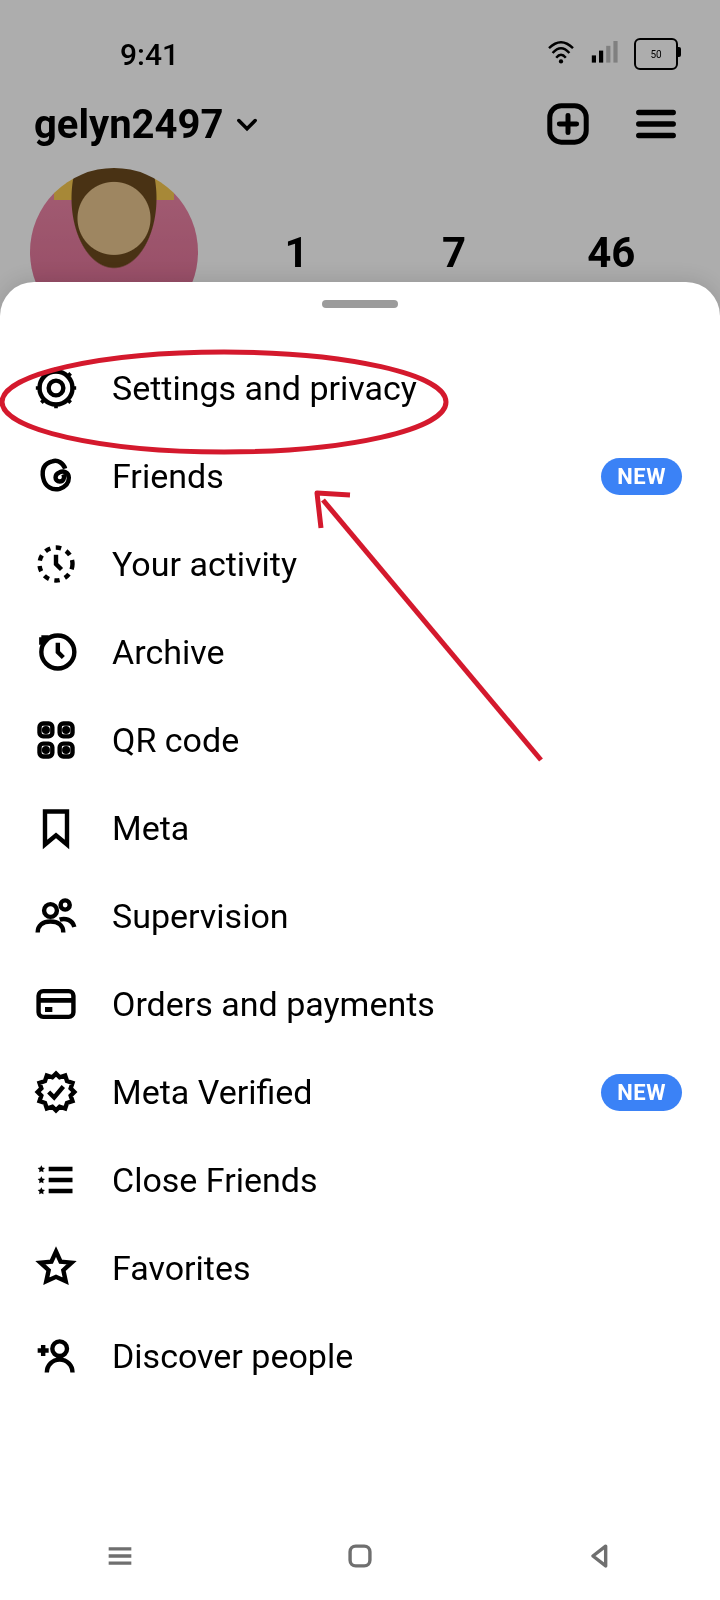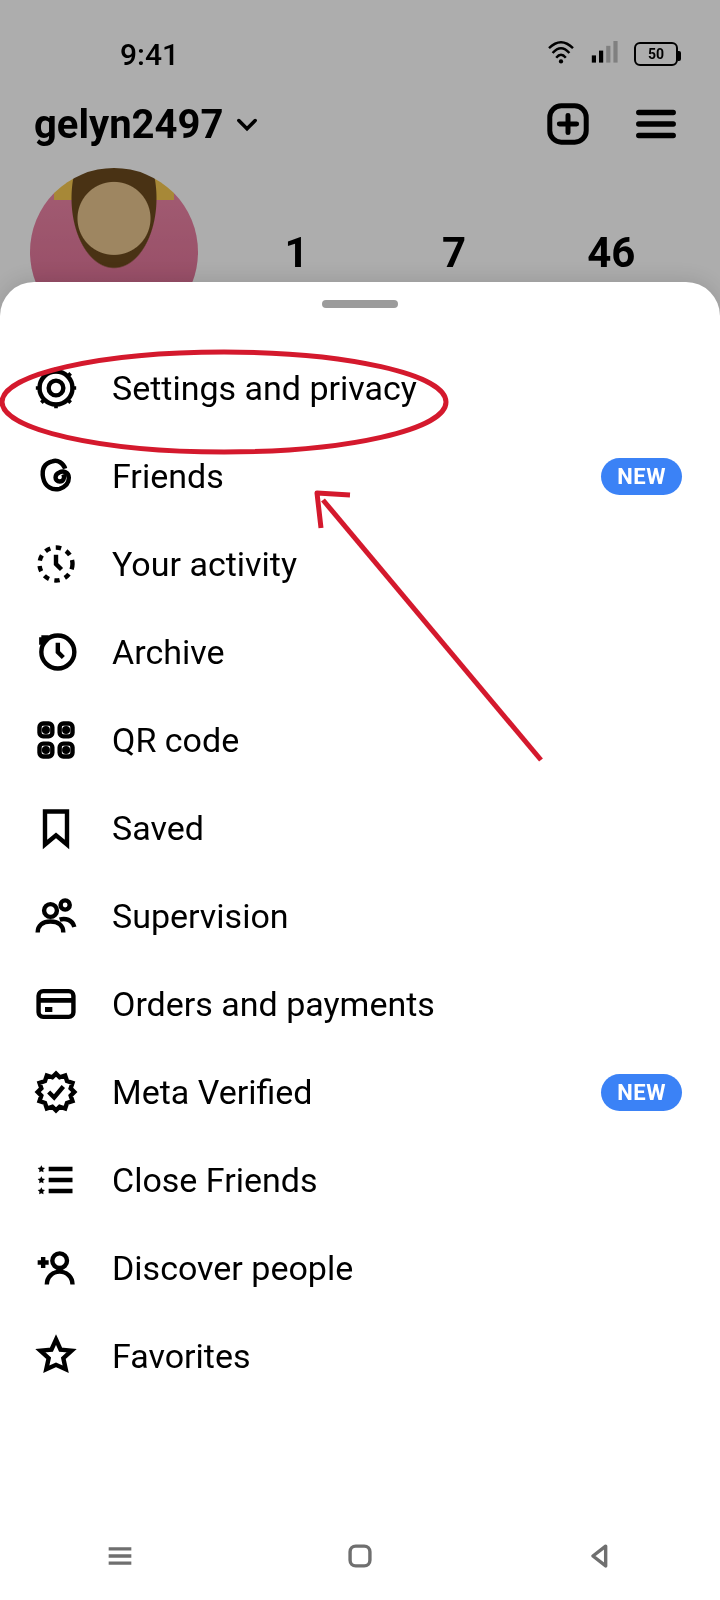--- a/index.html
+++ b/index.html
@@ -10,23 +10,23 @@
     position:absolute; inset:0; background:#fff;
     filter:brightness(0.68);
   }
   .status-bar {
     display:flex; align-items:center; justify-content:space-between;
     padding:28px 42px 0 120px; height:80px;
     font-size:30px; font-weight:500; color:#000;
   }
   .status-right { display:flex; align-items:center; gap:14px; }
   .battery-box {
-    width:44px; height:24px; border:2px solid #000; border-radius:6px;
+    width:44px; height:32px; border:2px solid #000; border-radius:6px;
     display:flex; align-items:center; justify-content:center;
-    font-size:14px; font-weight:700;
+    font-size:10px; font-weight:400;
     position:relative;
   }
   .battery-box::after{
     content:""; position:absolute; right:-5px; top:7px; width:3px; height:10px;
     background:#000; border-radius:0 2px 2px 0;
   }
 
   .profile-header {
     display:flex; align-items:center; justify-content:space-between;
     padding:20px 40px 12px 34px;
@@ -202,21 +202,21 @@
           </svg>
         </span>
         <span class="mi-label">QR code</span>
       </li>
       <li class="menu-item">
         <span class="mi-icon">
           <svg viewBox="0 0 24 24">
             <path d="M6 3h12v18l-6-5-6 5z"></path>
           </svg>
         </span>
-        <span class="mi-label">Saved</span>
+        <span class="mi-label">Meta</span>
       </li>
       <li class="menu-item">
         <span class="mi-icon">
           <svg viewBox="0 0 24 24">
             <circle cx="9" cy="9" r="3.5"></circle>
             <path d="M2 21c0-4 3-6 7-6s7 2 7 6"></path>
             <circle cx="17" cy="6" r="2.5"></circle>
             <path d="M14 14c3-1 7 0 8 4"></path>
           </svg>
         </span>
@@ -246,33 +246,33 @@
           <svg viewBox="0 0 24 24">
             <path d="M8 6h13M8 12h13M8 18h13"></path>
             <path d="M4 4l.6 1.2 1.4.2-1 1 .2 1.4L4 7.2 2.8 7.8 3 6.4l-1-1 1.4-.2zM4 10l.6 1.2 1.4.2-1 1 .2 1.4L4 13.2l-1.2.6.2-1.4-1-1 1.4-.2zM4 16l.6 1.2 1.4.2-1 1 .2 1.4L4 19.2l-1.2.6.2-1.4-1-1 1.4-.2z" fill="#000" stroke="none"></path>
           </svg>
         </span>
         <span class="mi-label">Close Friends</span>
       </li>
       <li class="menu-item">
         <span class="mi-icon">
           <svg viewBox="0 0 24 24">
+            <path d="M12 3l2.5 5.5 6 .6-4.5 4.1 1.3 6L12 16.8 6.7 19.2 8 13.2 3.5 9.1l6-.6z"></path>
+          </svg>
+        </span>
+        <span class="mi-label">Favorites</span>
+      </li>
+      <li class="menu-item">
+        <span class="mi-icon">
+          <svg viewBox="0 0 24 24">
             <circle cx="14" cy="8" r="4"></circle>
             <path d="M7 21c0-4 3-7 7-7s7 3 7 7M2 9h6M5 6v6"></path>
           </svg>
         </span>
         <span class="mi-label">Discover people</span>
-      </li>
-      <li class="menu-item">
-        <span class="mi-icon">
-          <svg viewBox="0 0 24 24">
-            <path d="M12 3l2.5 5.5 6 .6-4.5 4.1 1.3 6L12 16.8 6.7 19.2 8 13.2 3.5 9.1l6-.6z"></path>
-          </svg>
-        </span>
-        <span class="mi-label">Favorites</span>
       </li>
     </ul>
 </div>
 
 <svg class="annot" width="720" height="1600">
   <ellipse cx="224" cy="402" rx="222" ry="50" fill="none" stroke="#d4192d" stroke-width="5"></ellipse>
   <line x1="541" y1="760" x2="323" y2="500" stroke="#d4192d" stroke-width="5"></line>
   <polyline points="350,495 317,493 321,528" fill="none" stroke="#d4192d" stroke-width="5" stroke-linejoin="round"></polyline>
 </svg>
 

